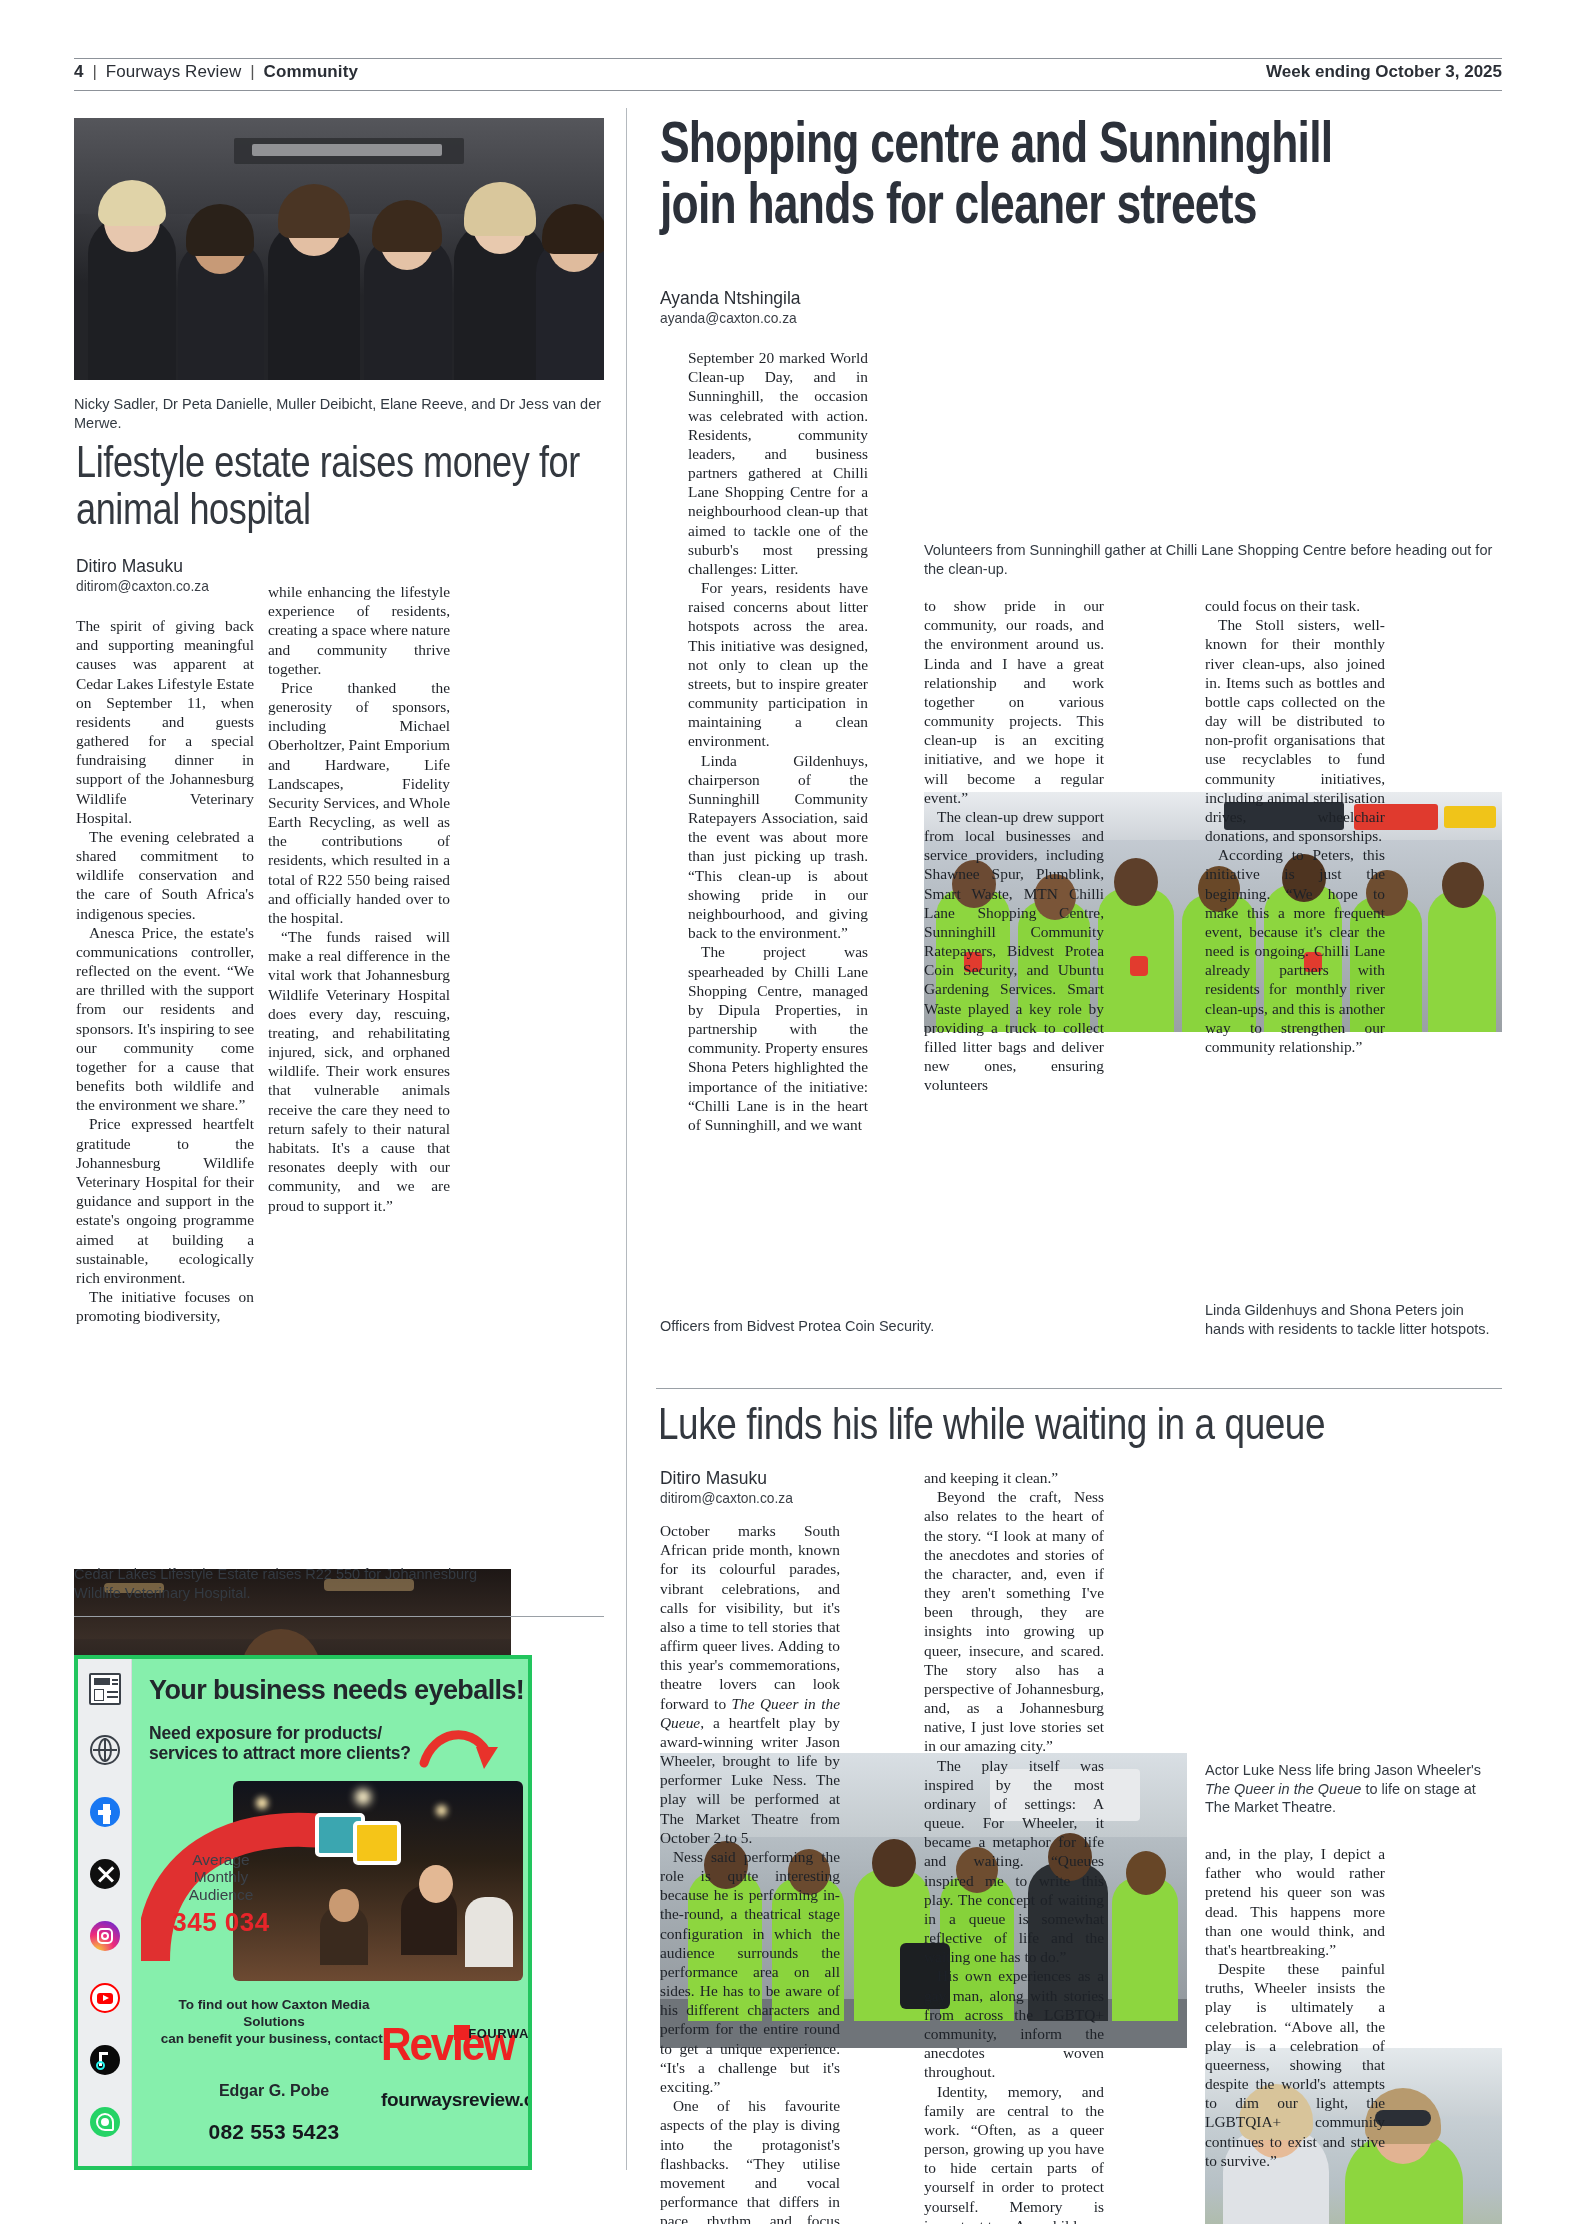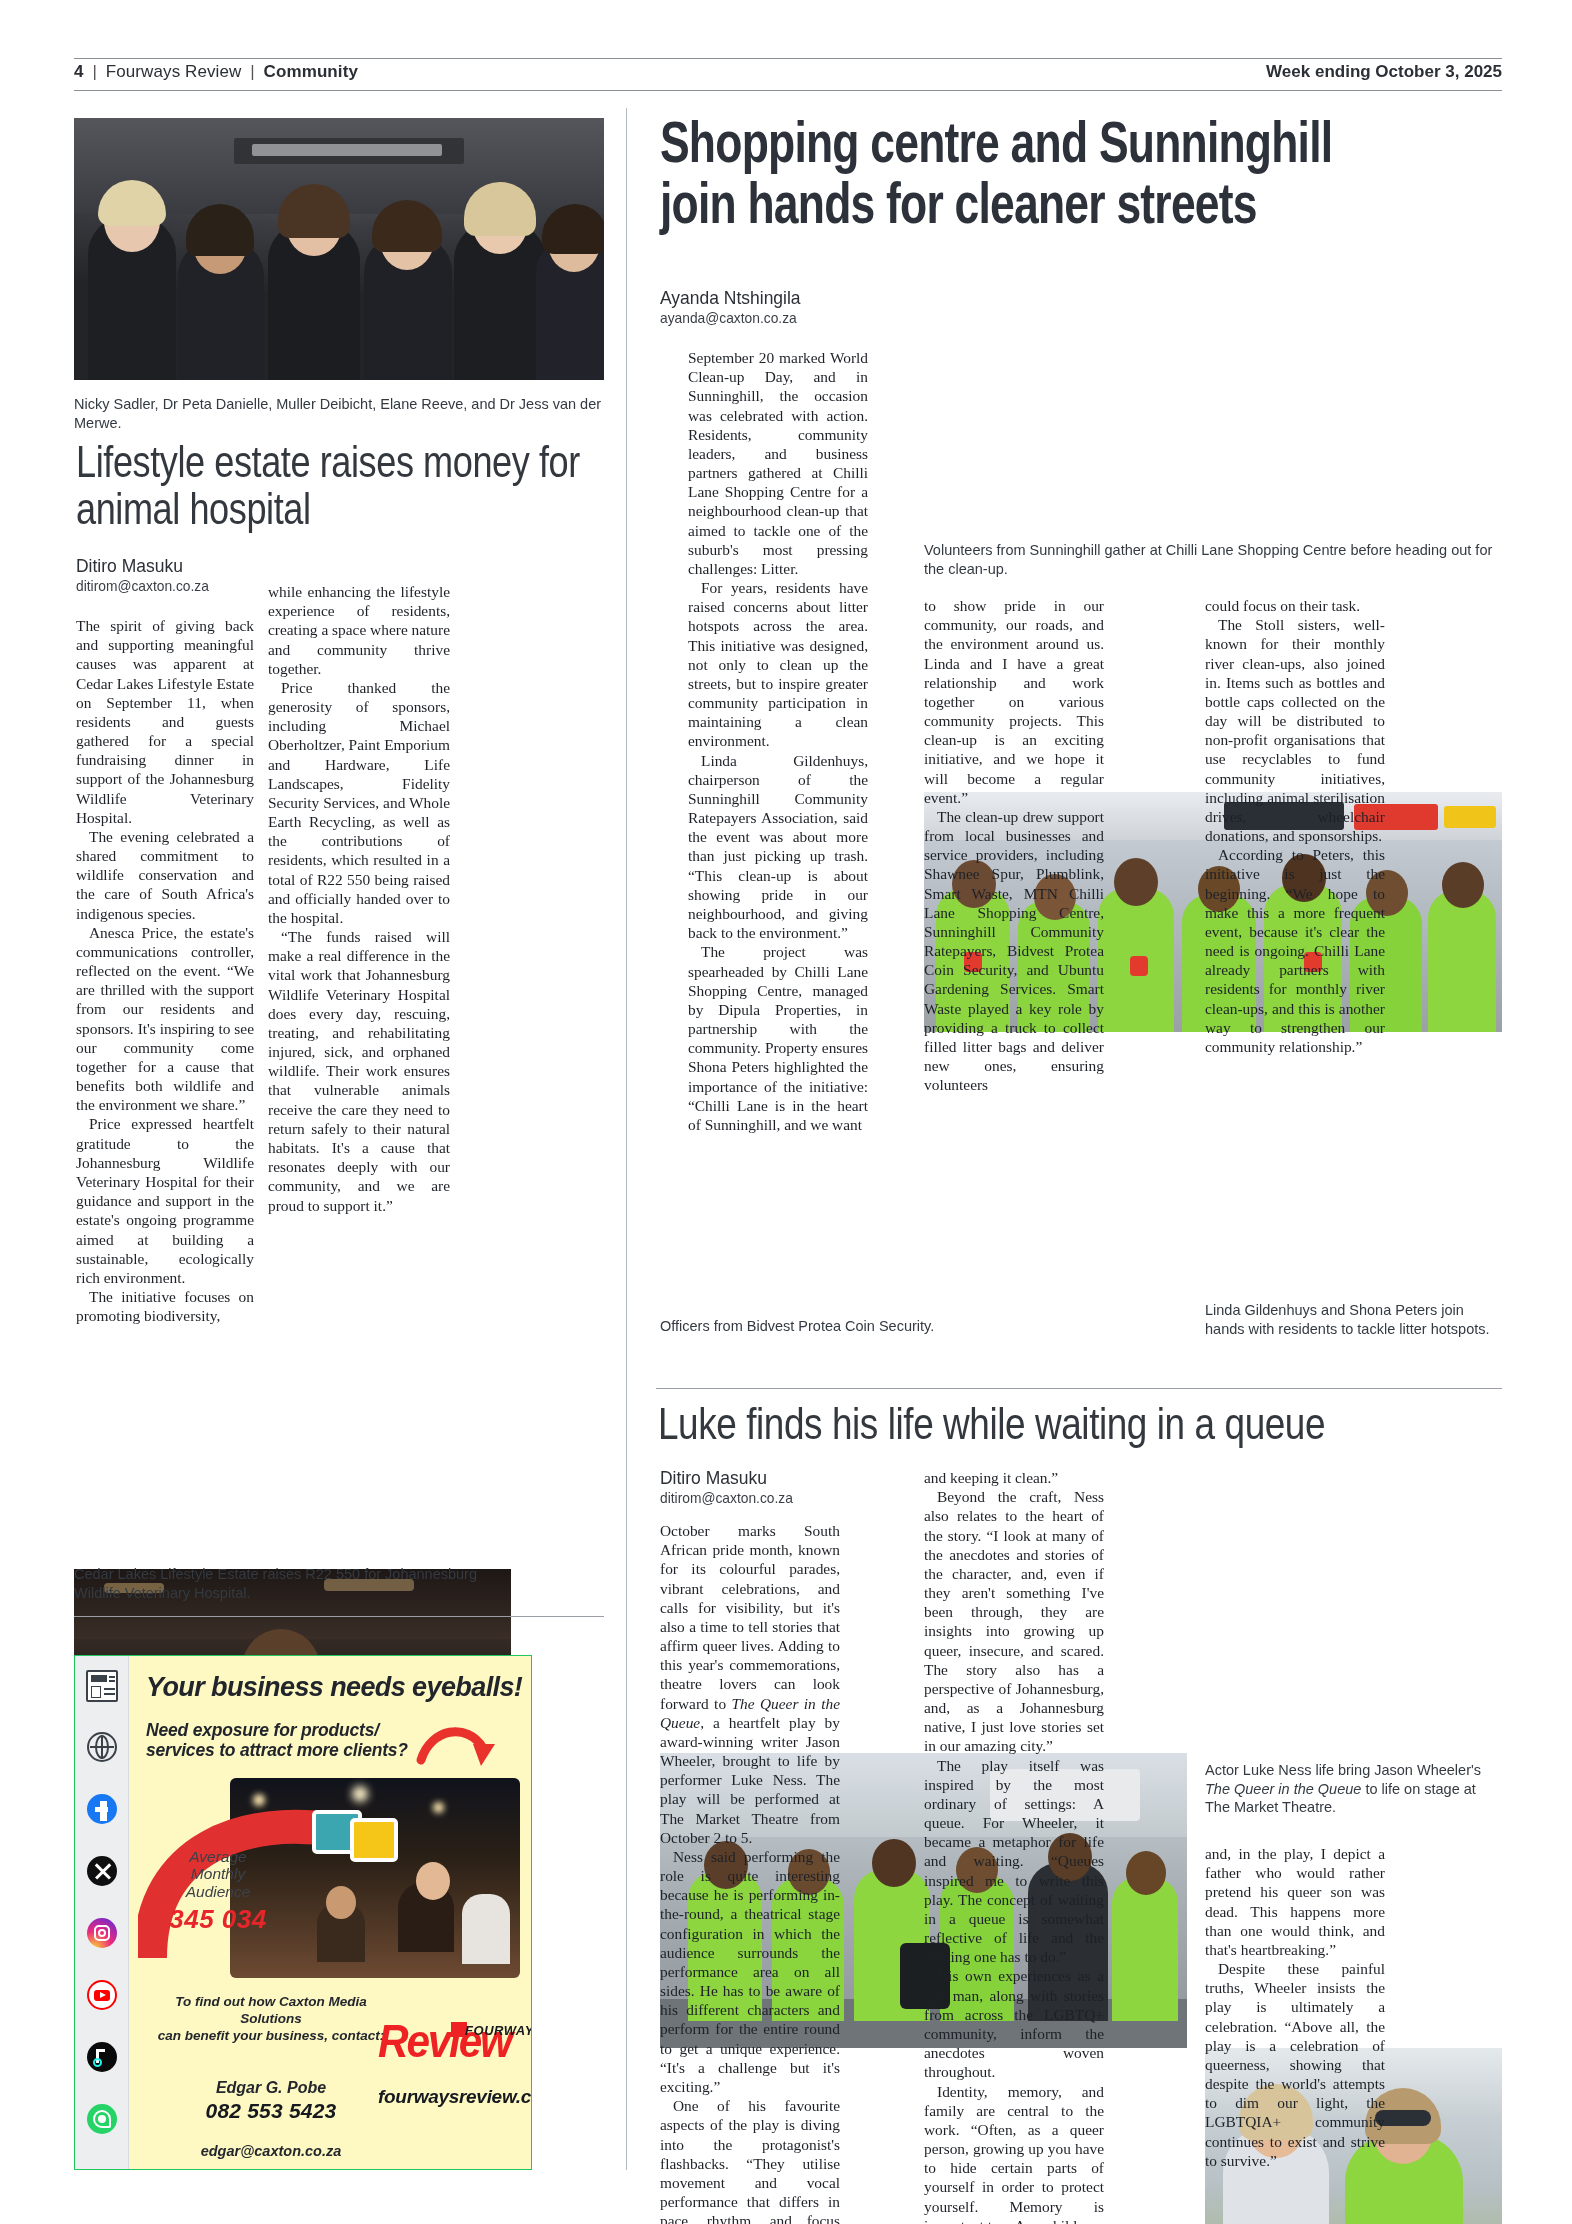--- a/index.html
+++ b/index.html
@@ -57,21 +57,21 @@
     font-size: 15.4px; line-height: 1.245; color: #1d2127;
     text-align: justify; hyphens: auto;
   }
   .body-col p { text-indent: 13px; margin: 0; }
   .body-col p.first { text-indent: 0; }
   .body-col i { font-style: italic; }
 
   .hr-thin { height: 1px; background: #9aa0a6; }
 
   
-  .ad { position: absolute; border: 1px solid #22c55e; background: #fef9c3; overflow: hidden; font-style: italic; }
+  .ad { position: absolute; border: 4px solid #22c55e; background: #86efac; overflow: hidden; }
   .ad-rail { position: absolute; left: 0; top: 0; bottom: 0; width: 54px; background: #eceef0; border-right: 1px solid #d7dade; }
   .ad-body { position: absolute; left: 55px; right: 0; top: 0; bottom: 0; }
   .ad-title { font-weight: bold; font-size: 27px; color: #22262c; letter-spacing: -0.6px; }
   .ad-sub { font-weight: bold; font-size: 17.5px; color: #22262c; line-height: 1.16; letter-spacing: -0.2px;}
   .ad-contact { font-size: 13.5px; font-weight: bold; color: #23272d; line-height: 1.25; }
   .ad-name { font-size: 16px; font-weight: bold; color: #23272d; }
   .ad-phone { font-size: 21px; font-weight: bold; color: #16191e; letter-spacing: .2px;}
   .ad-mail { font-size: 14.5px; font-weight: bold; color: #23272d; }
   .ad-url { font-size: 19px; font-weight: bold; color: #16191e; letter-spacing:-0.3px;}
   .logo-review { font-size: 47px; font-weight: bold; color: #ee2222; letter-spacing: -2.4px;
@@ -260,21 +260,21 @@
         <div class="magnet-label">Average</div>
         <div class="magnet-label">Monthly</div>
         <div class="magnet-label">Audience</div>
         <div class="magnet-num" style="margin-top:4px;">345 034</div>
       </div>
 
       <div style="position:absolute;left:16px;top:338px;width:250px;text-align:center;">
         <div class="ad-contact">To find out how Caxton Media Solutions</div>
         <div class="ad-contact">can benefit your business, contact:</div>
         <div class="ad-name" style="margin-top:34px;">Edgar G. Pobe</div>
-        <div class="ad-phone" style="margin-top:2px;">082 553 5423</div>
+        <div class="ad-phone" style="margin-top:20px;">082 553 5423</div>
         <div class="ad-mail" style="margin-top:20px;">edgar@caxton.co.za</div>
       </div>
 
       <div style="position:absolute;left:248px;top:364px;width:165px;">
         <div style="position:relative;height:56px;">
           <div class="logo-review" style="position:absolute;left:0;top:0;">Review</div>
           <div style="position:absolute;right:76px;top:2px;width:16px;height:15px;background:#ee2222;"></div>
           <div class="logo-fw" style="position:absolute;right:0;top:3px;">FOURWAYS</div>
         </div>
         <div class="ad-url" style="margin-top:10px;">fourwaysreview.co.za</div>

